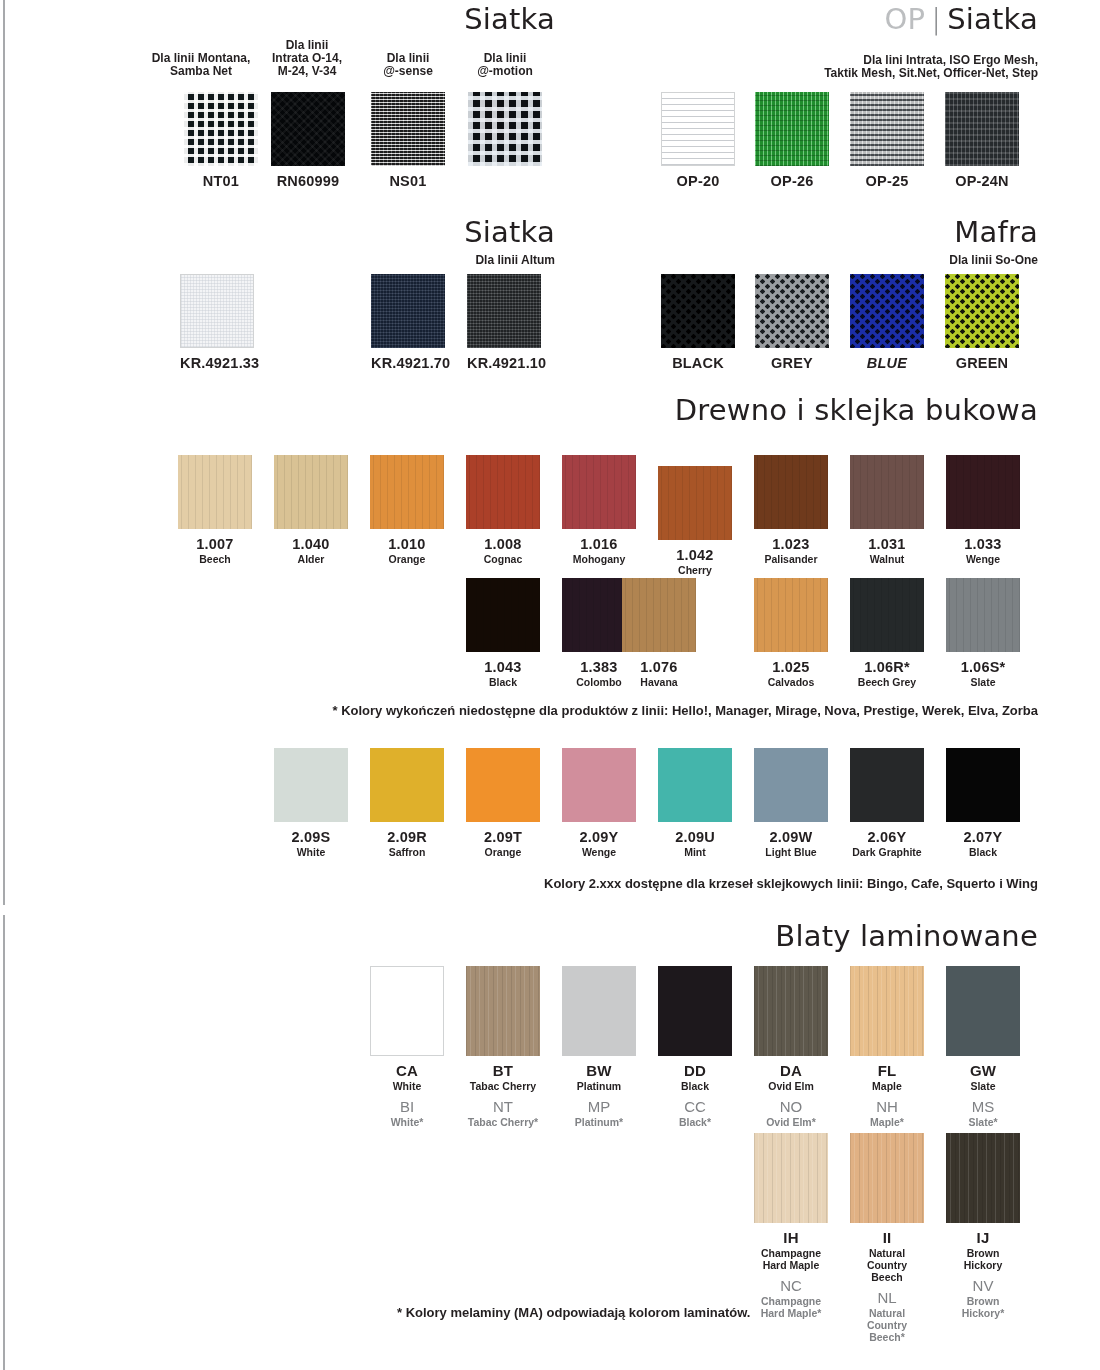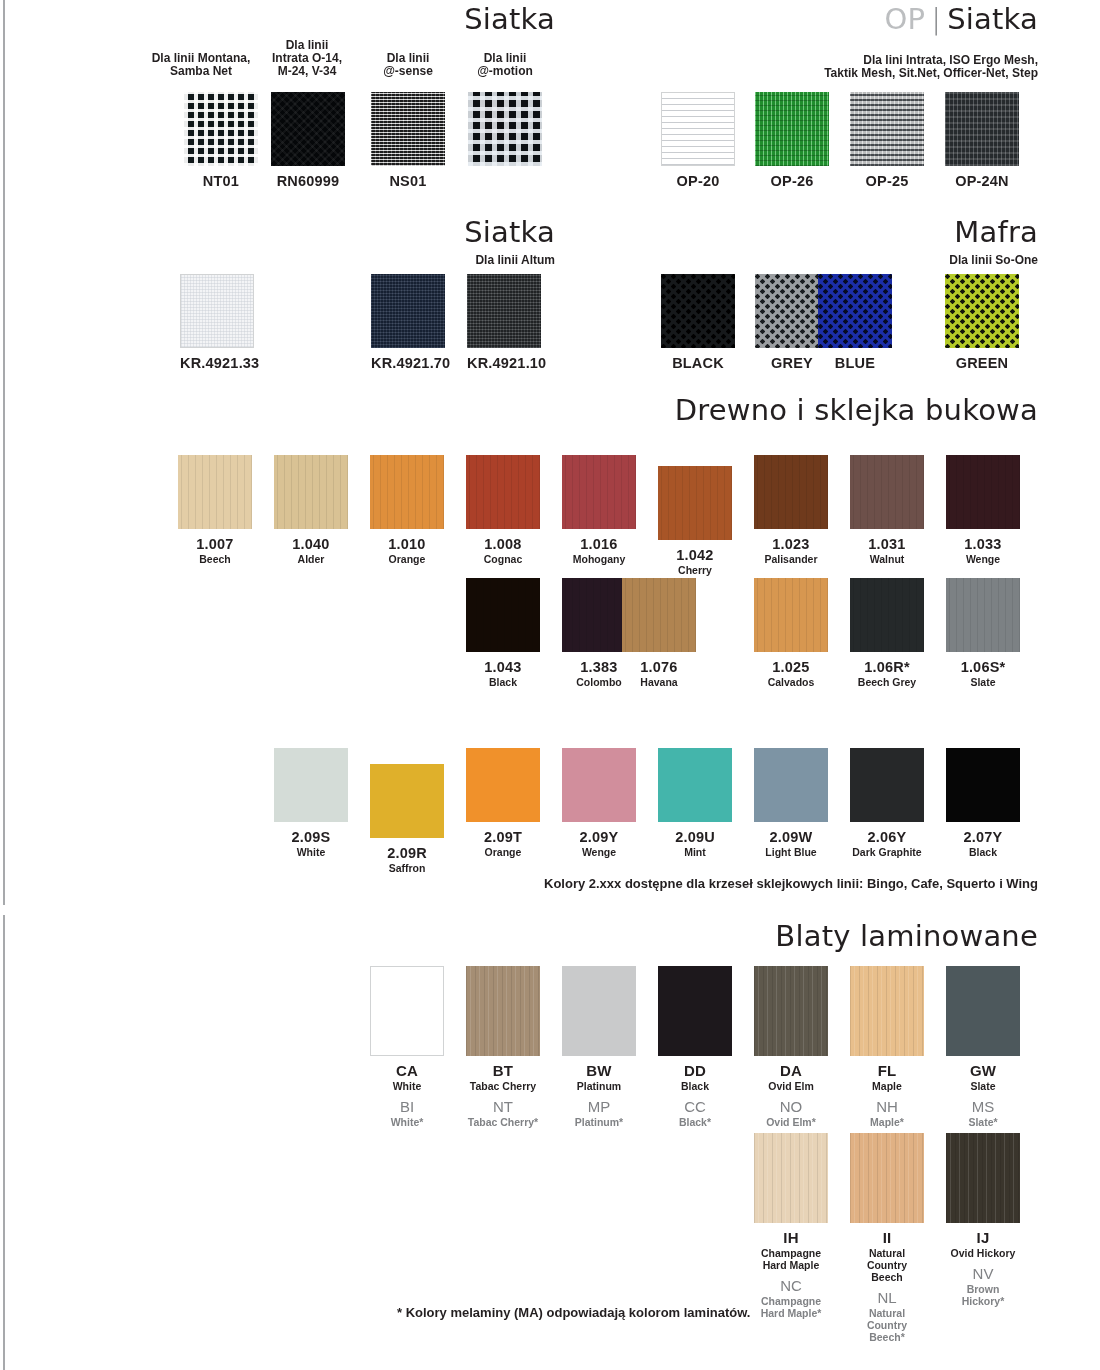--- a/index.html
+++ b/index.html
@@ -228,21 +228,21 @@
   <div class="sub-note right" style="top:254px;right:62px;width:300px;">Dla linii So-One</div>
 
   <div class="swatch" style="top:274px;left:661px;">
     <span class="sw-box tx-mafra tx-mafra-black"></span>
     <div class="sw-code">BLACK</div>
   </div>
   <div class="swatch" style="top:274px;left:755px;">
     <span class="sw-box tx-mafra tx-mafra-grey"></span>
     <div class="sw-code">GREY</div>
   </div>
-  <div class="swatch" style="top:274px;left:818px;">
+  <div class="swatch" style="top:274px;left:850px;font-style:italic;">
     <span class="sw-box tx-mafra tx-mafra-blue"></span>
     <div class="sw-code">BLUE</div>
   </div>
   <div class="swatch" style="top:274px;left:945px;">
     <span class="sw-box tx-mafra tx-mafra-green"></span>
     <div class="sw-code">GREEN</div>
   </div>
 
   <div class="sec-title" style="top:393px;right:62px;">
     <span>Drewno i sklejka bukowa</span>
@@ -318,27 +318,28 @@
     <span class="sw-box wood" style="background:#25292a;"></span>
     <div class="sw-code">1.06R*</div>
     <div class="sw-name">Beech Grey</div>
   </div>
   <div class="swatch" style="top:578px;left:946px;">
     <span class="sw-box wood" style="background:#7c8184;"></span>
     <div class="sw-code">1.06S*</div>
     <div class="sw-name">Slate</div>
   </div>
 
+  <div class="footnote" style="top:703px;right:62px;">* Kolory wykończeń niedostępne dla produktów z linii: Hello!, Manager, Mirage, Nova, Prestige, Werek, Elva, Zorba</div>
 
   <div class="swatch" style="top:748px;left:274px;">
     <span class="sw-box plain" style="background:#d4dcd7;"></span>
     <div class="sw-code">2.09S</div>
     <div class="sw-name">White</div>
   </div>
-  <div class="swatch" style="top:748px;left:370px;margin-top:16px;">
+  <div class="swatch" style="top:748px;left:370px;">
     <span class="sw-box plain" style="background:#dfb02b;"></span>
     <div class="sw-code">2.09R</div>
     <div class="sw-name">Saffron</div>
   </div>
   <div class="swatch" style="top:748px;left:466px;">
     <span class="sw-box plain" style="background:#f0912b;"></span>
     <div class="sw-code">2.09T</div>
     <div class="sw-name">Orange</div>
   </div>
   <div class="swatch" style="top:748px;left:562px;">
@@ -437,20 +438,20 @@
     <div class="sw-code lam">II</div>
     <div class="sw-name" style="white-space:pre-line;">Natural Country
 Beech</div>
     <div class="sw-alt-code">NL</div>
     <div class="sw-alt-name" style="white-space:pre-line;">Natural Country
 Beech*</div>
   </div>
   <div class="swatch" style="top:1133px;left:946px;">
     <span class="sw-box tall woodv" style="background:#3a352c;"></span>
     <div class="sw-code lam">IJ</div>
-    <div class="sw-name" style="white-space:pre-line;">Ovid Hickory</div>
+    <div class="sw-name" style="white-space:pre-line;">Brown Hickory</div>
     <div class="sw-alt-code">NV</div>
     <div class="sw-alt-name" style="white-space:pre-line;">Brown Hickory*</div>
   </div>
 
   <div class="footnote" style="top:1297px;left:397px;margin-top:8px;">* Kolory melaminy (MA) odpowiadają kolorom laminatów.</div>
 
 </div>
 
 </body></html>

